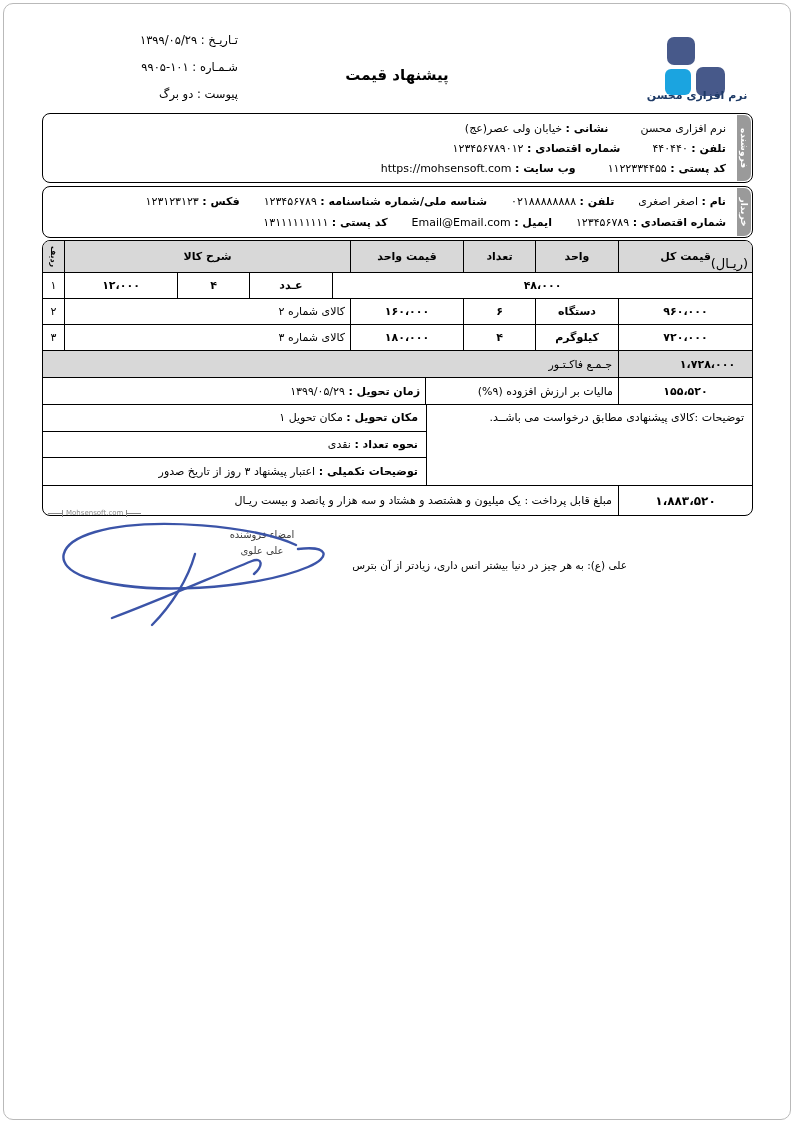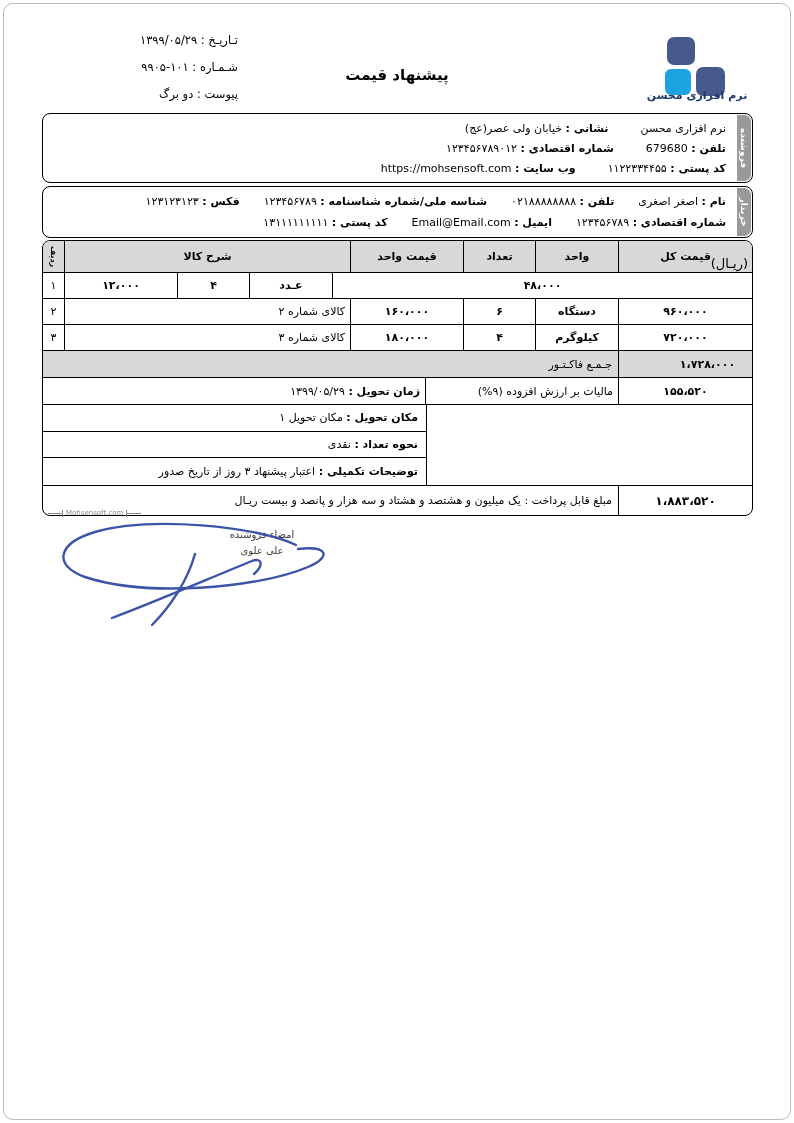--- a/index.html
+++ b/index.html
@@ -123,21 +123,21 @@
       <div class="line">
         <span class="nw">نرم افزاری محسن</span>
         <span class="field nw">
           <span class="b">نشانی :</span>
           <span>خیابان ولی عصر(عج)</span>
         </span>
       </div>
       <div class="line">
         <span class="field nw">
           <span class="b">تلفن :</span>
-          <span>679680</span>
+          <span>۴۴۰۴۴۰</span>
         </span>
         <span class="field nw">
           <span class="b">شماره اقتصادی :</span>
           <span>۱۲۳۴۵۶۷۸۹۰۱۲</span>
         </span>
       </div>
       <div class="line">
         <span class="field nw">
           <span class="b">کد پستی :</span>
           <span>۱۱۲۲۳۳۴۴۵۵</span>
@@ -251,20 +251,25 @@
         </div>
         <div class="sub">
           <span class="b">نحوه تعداد :</span>&nbsp;
           <span>نقدی</span>
         </div>
         <div class="sub">
           <span class="b">توضیحات تکمیلی :</span>&nbsp;
           <span>اعتبار پیشنهاد ۳ روز از تاریخ صدور</span>
         </div>
       </div>
+      <div class="blk-right">
+        <span class="nw">
+          <span>توضیحات :</span><span>کالای پیشنهادی مطابق درخواست می باشــد.</span>
+        </span>
+      </div>
     </div>
 
     <div class="row pay">
       <div class="cell w-span al-r nw" style="padding-right:6px">
         <span>مبلغ قابل پرداخت :</span>&nbsp;
         <span>یک میلیون و هشتصد و هشتاد و سه هزار و پانصد و بیست ریـال</span>
       </div>
       <div class="cell w-total pay-val">۱،۸۸۳،۵۲۰</div>
     </div>
   </div>
@@ -275,20 +280,21 @@
     <div class="txt">Mohsensoft.com</div>
     <div class="tick"></div>
     <div class="dash"></div>
   </div>
 
   <div class="sig-block">
     <div>امضاء فروشنده</div>
     <div>علی علوی</div>
   </div>
 
+  <div class="quote">علی (ع): به هر چیز در دنیا بیشتر انس داری، زیادتر از آن بترس</div>
 
   <svg class="sig-svg" width="310" height="135" viewBox="0 0 310 135">
     <g fill="none" stroke="#3b54a8" stroke-width="2.4" stroke-linecap="round">
       <path d="M 258 37 C 220 18, 112 8, 57 24 C 20 35, 14 57, 47 69 C 107 89, 218 81, 270 59 C 294 49, 290 37, 260 41"></path>
       <path d="M 157 46 C 150 71, 134 97, 114 117"></path>
       <path d="M 74 110 C 117 94, 172 70, 214 53 C 224 49, 226 57, 216 66"></path>
     </g>
   </svg>
 </div>
 

